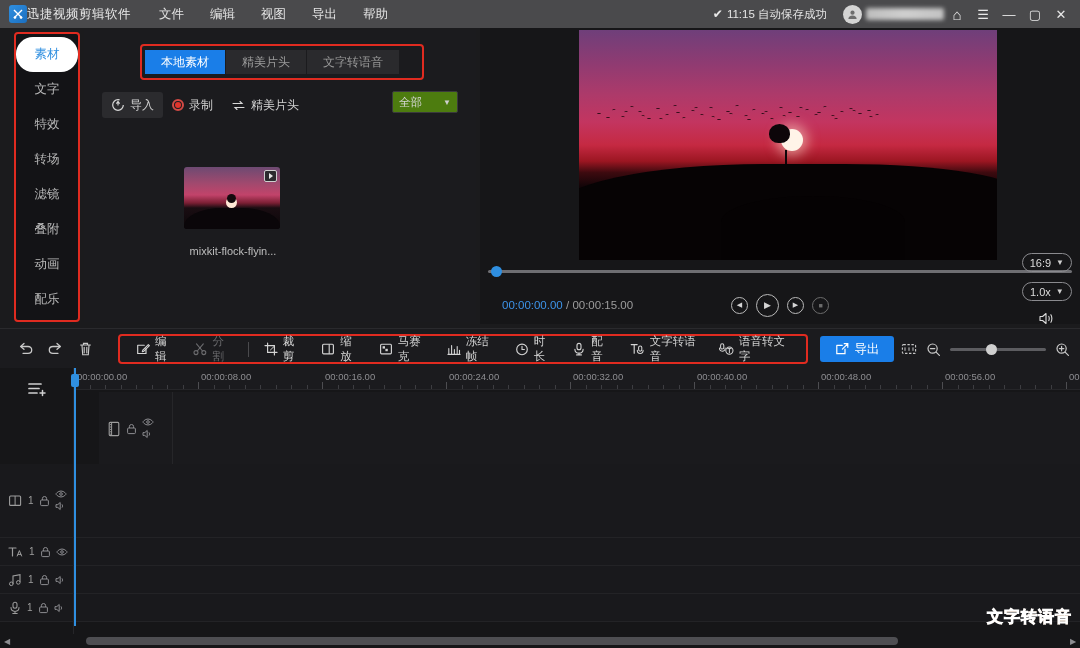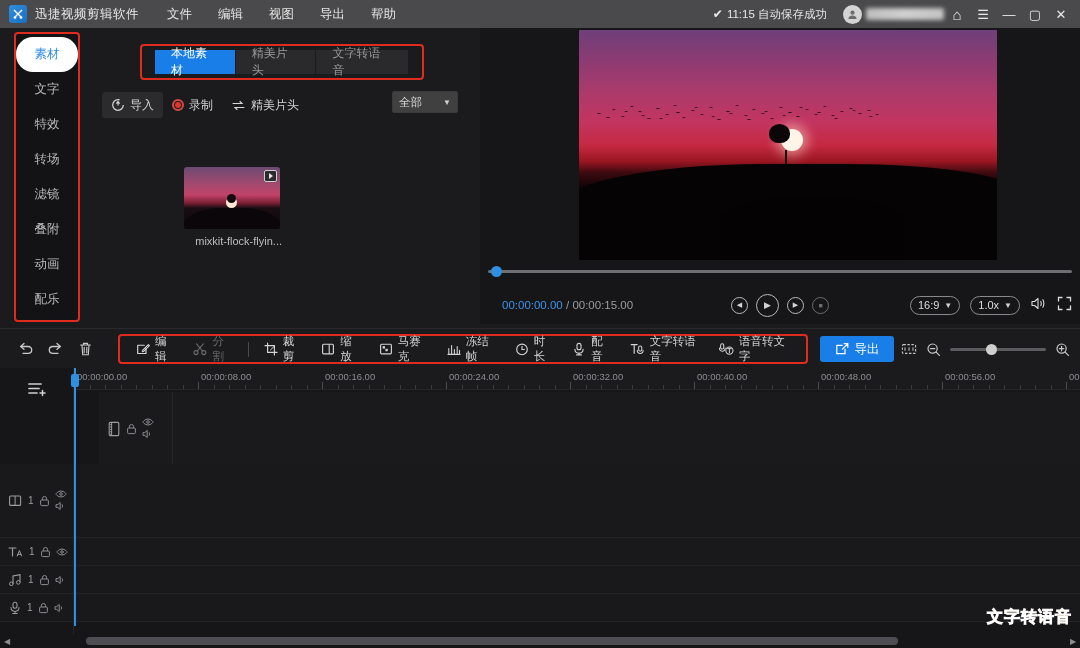--- a/index.html
+++ b/index.html
@@ -17,21 +17,21 @@
     position: absolute; left: 0; top: 0; width: 1080px; height: 28px;
     background: #4a4a4c;
     display: flex; align-items: center;
   }
   .logo {
     width: 18px; height: 18px; margin-left: 9px; border-radius: 3px;
     background: linear-gradient(135deg, #2f8fe0, #1b6fc0);
     display: flex; align-items: center; justify-content: center;
     font-size: 11px; color: #fff;
   }
-  .app-title { font-size: 12.5px; color: #e8e8e8; margin-left: 8px; letter-spacing: .5px; }
+  .app-title { font-size: 12.5px; color: #e8e8e8; letter-spacing: .5px; }
   .menu { display: flex; margin-left: 28px; gap: 26px; }
   .menu-item { font-size: 12.5px; color: #e4e4e4; cursor: default; }
   .tb-right { margin-left: auto; display: flex; align-items: center; gap: 0; padding-right: 6px; }
   .autosave { font-size: 11.5px; color: #e6e6e6; display: flex; align-items: center; gap: 4px; }
   .check { font-size: 12px; color: #e9e9e9; }
   .avatar-wrap { display: flex; align-items: center; margin-left: 16px; }
   .avatar {
     width: 19px; height: 19px; border-radius: 50%;
     background: #d4d4d4; color: #6c6c6c;
     display: flex; align-items: center; justify-content: center; font-size: 12px;
@@ -60,21 +60,21 @@
   .side-item.active { background: #ffffff; color: #2f8fe0; border-radius: 17px; }
 
   
   .matpanel {
     position: absolute; left: 84px; top: 30px; width: 392px; height: 292px;
     background: #1b1b1e;
   }
   .tabbox {
     position: absolute; left: 56px; top: 14px; width: 284px; height: 36px;
     border: 2px solid #e02b20; border-radius: 4px;
-    display: flex; align-items: center; padding: 13px;
+    display: flex; align-items: center; padding: 3px;
   }
   .tab {
     height: 24px; padding: 0 16px; display: flex; align-items: center; justify-content: center;
     font-size: 12px; color: #9a9a9a; background: #2a2a2d; margin-right: 1px;
   }
   .tab.active { background: #1a7ee8; color: #ffffff; }
 
   .mtools {
     position: absolute; left: 18px; top: 60px; width: 356px; height: 30px;
     display: flex; align-items: center; gap: 0;
@@ -82,41 +82,41 @@
   .mbtn {
     height: 26px; display: flex; align-items: center; gap: 5px;
     font-size: 12px; color: #d2d2d2; padding: 0 9px;
   }
   .mbtn.boxed { background: #2b2b2e; border-radius: 3px; }
   .mbtn .ic { display: flex; align-items: center; }
   .rec-dot { width: 12px; height: 12px; border-radius: 50%; border: 2px solid #d24a45; display:flex; align-items:center; justify-content:center;}
   .rec-dot i { width: 6px; height: 6px; border-radius: 50%; background: #e0342c; display:block;}
   .filter-sel {
     position: absolute; right: 0; top: 1px; width: 66px; height: 22px;
-    background: #404040; border: 1px solid #3a3a3d; border-radius: 2px;
+    background: #4d7c0f; border: 1px solid #3a3a3d; border-radius: 2px;
     display: flex; align-items: center; justify-content: space-between;
     padding: 0 6px; font-size: 11.5px; color: #d8d8d8;
   }
   .caret { font-size: 8px; color: #cfcfcf; }
 
   .thumbcard { position: absolute; left: 100px; top: 137px; width: 98px; }
   .thumb {
     width: 96px; height: 62px; border-radius: 3px; position: relative; overflow: hidden;
     background: linear-gradient(180deg,#6d4a72 0%,#a0496e 26%,#c2436a 45%,#7b1f34 58%,#1a0d12 66%,#0a0709 100%);
   }
   .thumb .sun { position: absolute; left: 44%; top: 48%; width: 11px; height: 11px; border-radius: 50%; background: #ffe9d6; filter: blur(.6px);}
   .thumb .tree { position: absolute; left: 45%; top: 43%; width: 9px; height: 9px; border-radius: 50%; background: #140a0d;}
   .thumb .hill { position: absolute; left: 0; bottom: 0; width: 100%; height: 34%; background: #0a0609; border-radius: 40% 40% 0 0 / 18px 18px 0 0;}
   .vbadge {
     position: absolute; right: 3px; top: 3px; width: 13px; height: 12px;
     border: 1px solid #cfcfcf; border-radius: 2px; background: #2b2b2e;
     display: flex; align-items: center; justify-content: center;
   }
   .vbadge i { width:0;height:0;border-left:4px solid #e6e6e6;border-top:3px solid transparent;border-bottom:3px solid transparent; display:block;}
-  .thumb-label { margin-top: 6px; font-size: 11px; color: #bdbdbd; text-align: right; white-space: nowrap; }
+  .thumb-label { margin-top: 16px; font-size: 11px; color: #bdbdbd; text-align: center; white-space: nowrap; }
 
   
   .preview { position: absolute; left: 480px; top: 28px; width: 600px; height: 296px; background: #161618; }
   .video {
     position: absolute; left: 99px; top: 2px; width: 418px; height: 230px;
     background: linear-gradient(180deg,
       #6f3f7a 0%, #8e3b72 14%, #ad3a6a 28%, #c33560 40%,
       #c52942 50%, #9c1622 57%, #3d0a0f 62%, #120508 68%, #050304 100%);
     overflow: hidden;
   }
@@ -137,21 +137,21 @@
   .seekhandle { position: absolute; left: 3px; top: -4px; width: 11px; height: 11px; border-radius: 50%; background: #2f8fe0; }
 
   .pctrl { position: absolute; left: 0; top: 260px; width: 600px; height: 34px; display: flex; align-items: center; }
   .timecode { margin-left: 22px; font-size: 11.5px; }
   .timecode .cur { color: #3d93e8; }
   .timecode .tot { color: #9d9d9d; }
   .transport { position: absolute; left: 50%; transform: translateX(-50%); display: flex; align-items: center; gap: 8px; }
   .rbtn { width: 17px; height: 17px; border-radius: 50%; border: 1.3px solid #b9b9b9; display: flex; align-items: center; justify-content: center; color: #d5d5d5; font-size: 7px; }
   .rbtn.play { width: 23px; height: 23px; font-size: 9px; }
   .rbtn.stop { border-color: #6c6c6c; color: #6c6c6c; }
-  .pright { position: absolute; right: 8px; display: flex; align-items: flex-start; gap: 10px; }
+  .pright { position: absolute; right: 8px; display: flex; align-items: center; gap: 10px; flex-direction: column; }
   .pill {
     height: 19px; padding: 0 7px; border: 1px solid #8a8a8e; border-radius: 10px;
     display: flex; align-items: center; gap: 5px; font-size: 11px; color: #dcdcdc;
   }
   .picon { font-size: 15px; color: #dcdcdc; }
 
   
   .edittb { position: absolute; left: 0; top: 328px; width: 1080px; height: 40px; background: #1b1b1e; border-top: 1px solid #2a2a2d; display: flex; align-items: center; }
   .histbtn { width: 30px; height: 30px; display: flex; align-items: center; justify-content: center; color: #c9c9c9; font-size: 16px; }
   .histbtn:first-child { margin-left: 10px; }

